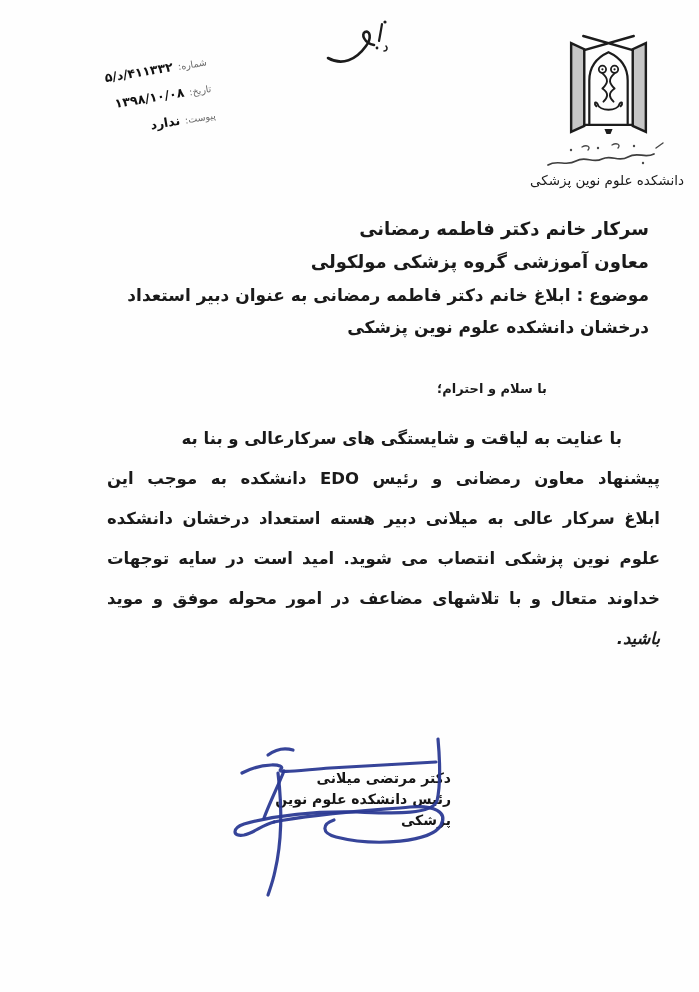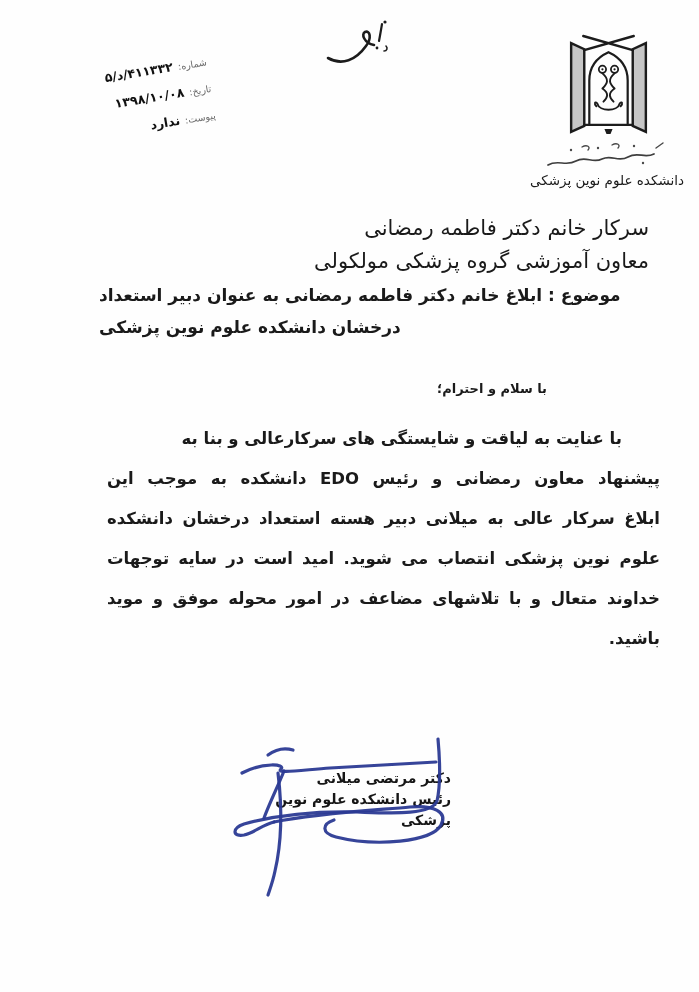--- a/index.html
+++ b/index.html
@@ -26,32 +26,32 @@
   
   .bismillah{position:absolute;left:320px;top:16px;width:84px;height:56px;}
   .logo{position:absolute;left:561px;top:33px;width:95px;height:105px;}
   .calligraphy{position:absolute;left:542px;top:139px;width:126px;height:33px;}
   .school-name{
     position:absolute;left:521px;top:172px;width:172px;
     text-align:center;font-size:13.5px;font-weight:normal;
   }
   
   .recipient{position:absolute;top:212px;right:50px;text-align:right;
-    font-size:21px;font-weight:normal;line-height:33px;}
-  .subject{position:absolute;top:279px;right:50px;left:99px;text-align:left;
+    font-size:18px;font-weight:bold;line-height:33px;}
+  .subject{position:absolute;top:279px;right:50px;left:99px;text-align:right;
     font-size:17px;font-weight:bold;line-height:32px;}
   
   .salutation{position:absolute;top:381px;right:152px;
     font-size:13px;font-weight:bold;}
   .body-par{position:absolute;top:419px;right:39px;width:553px;
     font-size:16.5px;font-weight:bold;line-height:40px;}
   .body-line{direction:rtl;}
   .body-line.first{text-align:right;padding-right:38px;}
   .body-line.just{text-align:justify;text-align-last:justify;}
-  .body-line.last{}
+  .body-line.last{font-style:italic;}
   
   .sig-text{position:absolute;top:768px;right:248px;width:178px;
     text-align:right;font-size:14px;font-weight:bold;line-height:21px;color:#161616;}
   .sig-ink{position:absolute;left:218px;top:726px;width:280px;height:185px;
     pointer-events:none;}
   .sig-ink path{stroke:#2b3a94;stroke-width:3.2;fill:none;
     stroke-linecap:round;stroke-linejoin:round;opacity:.95;}
   
   .ink-black{stroke:#1c1c1c;fill:none;stroke-linecap:round;stroke-linejoin:round;}
 </style>

